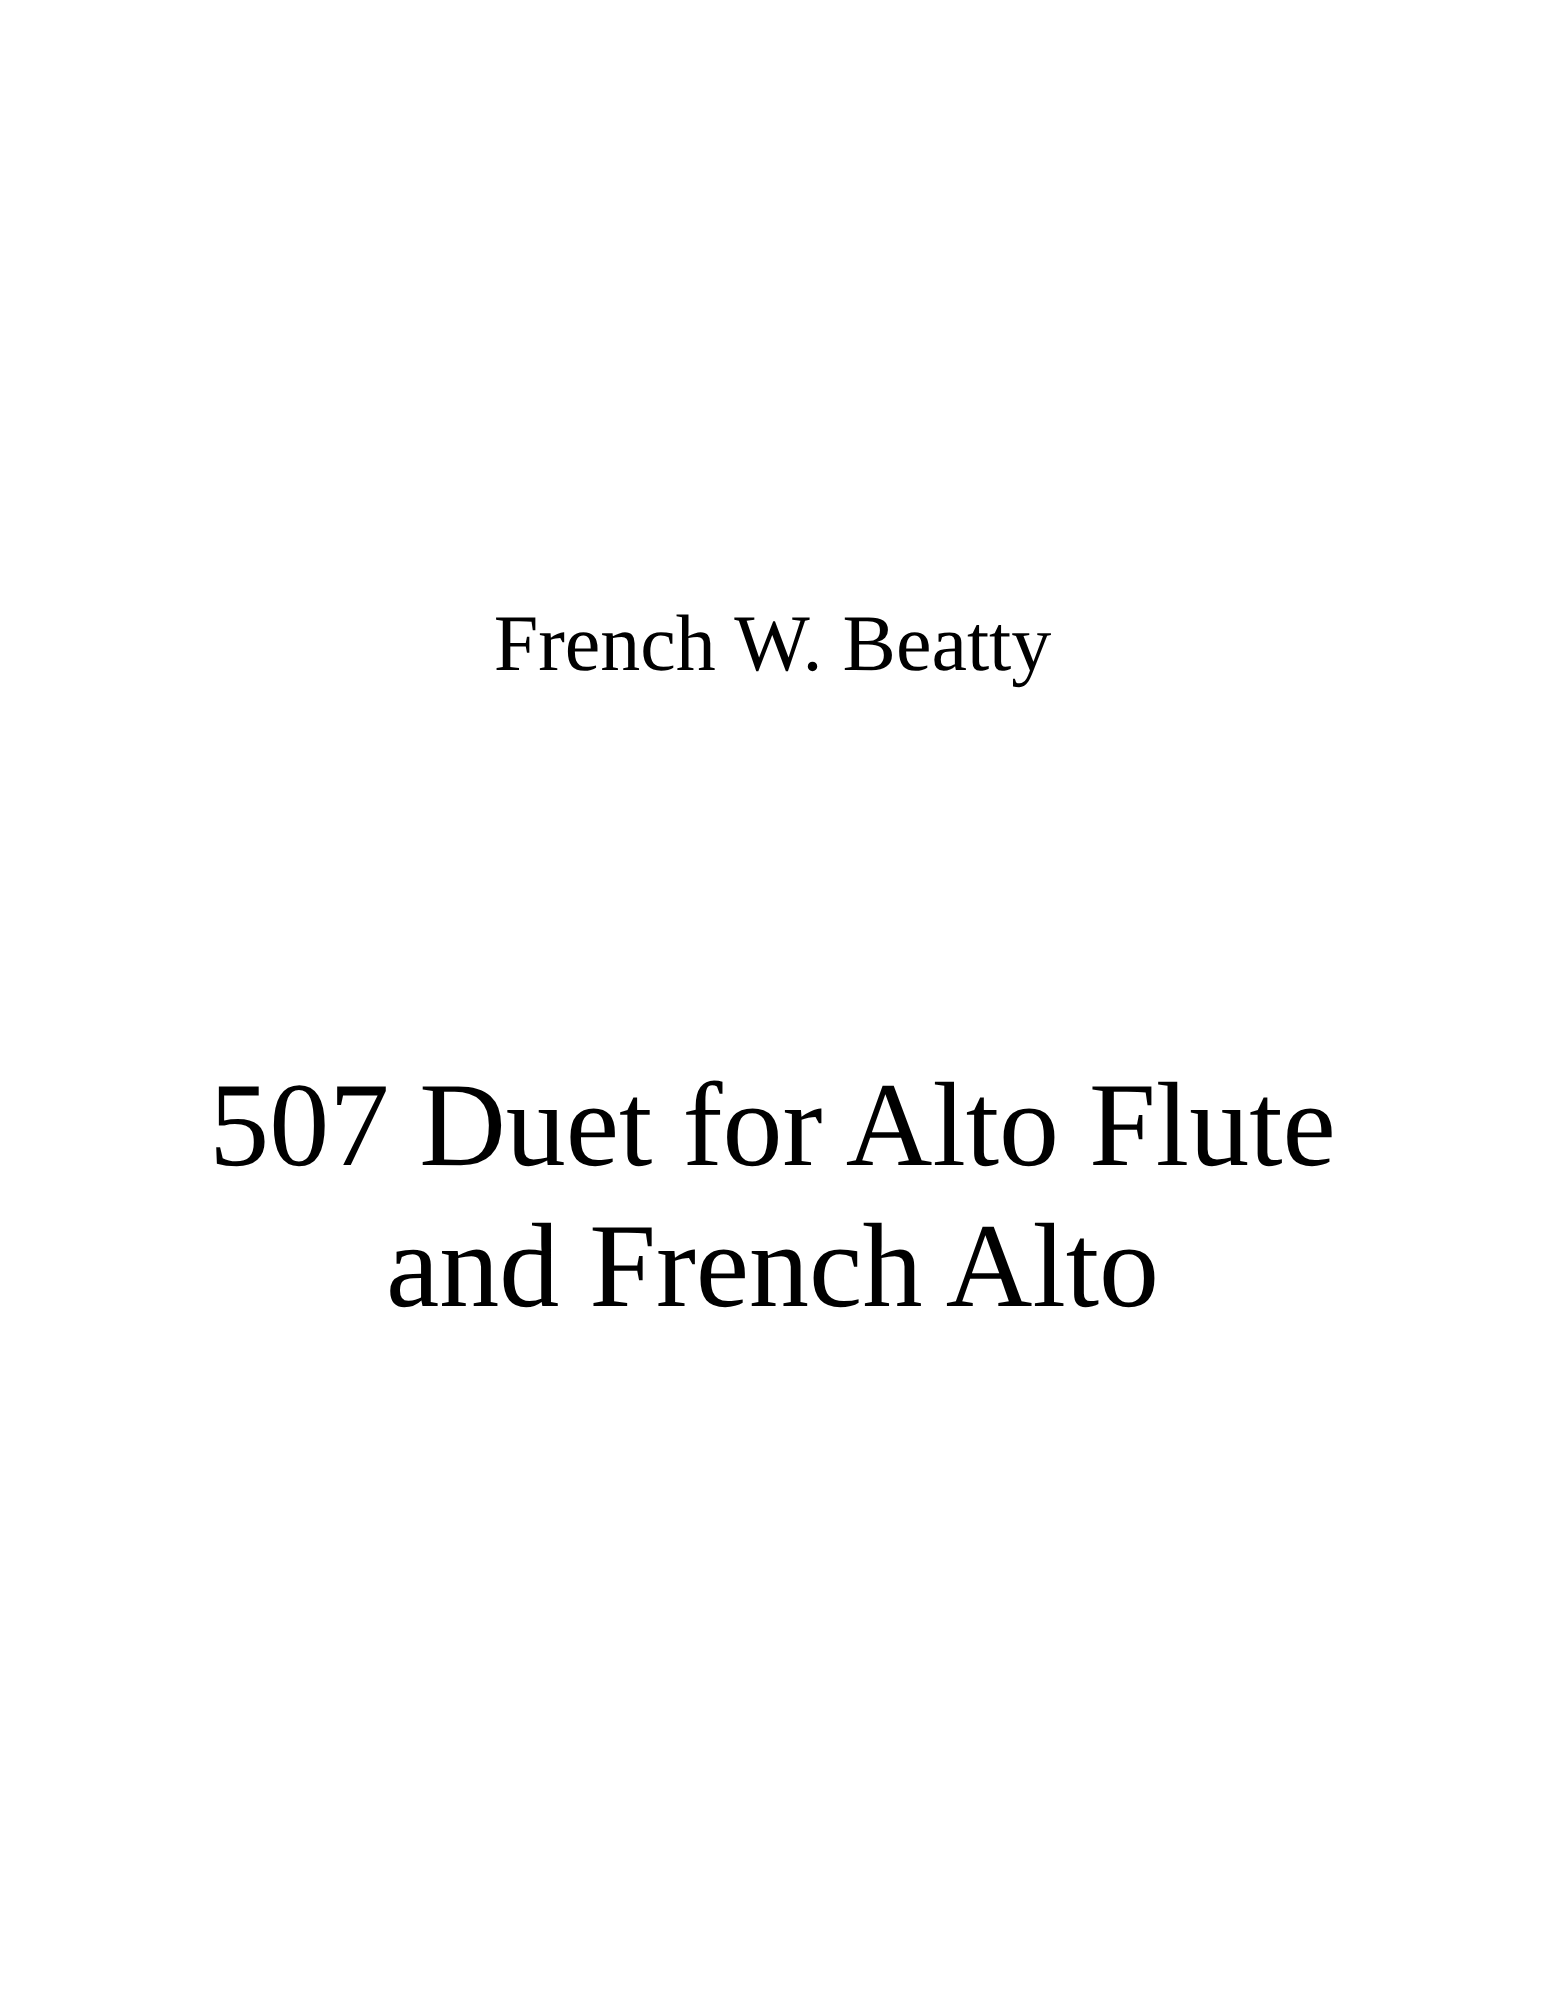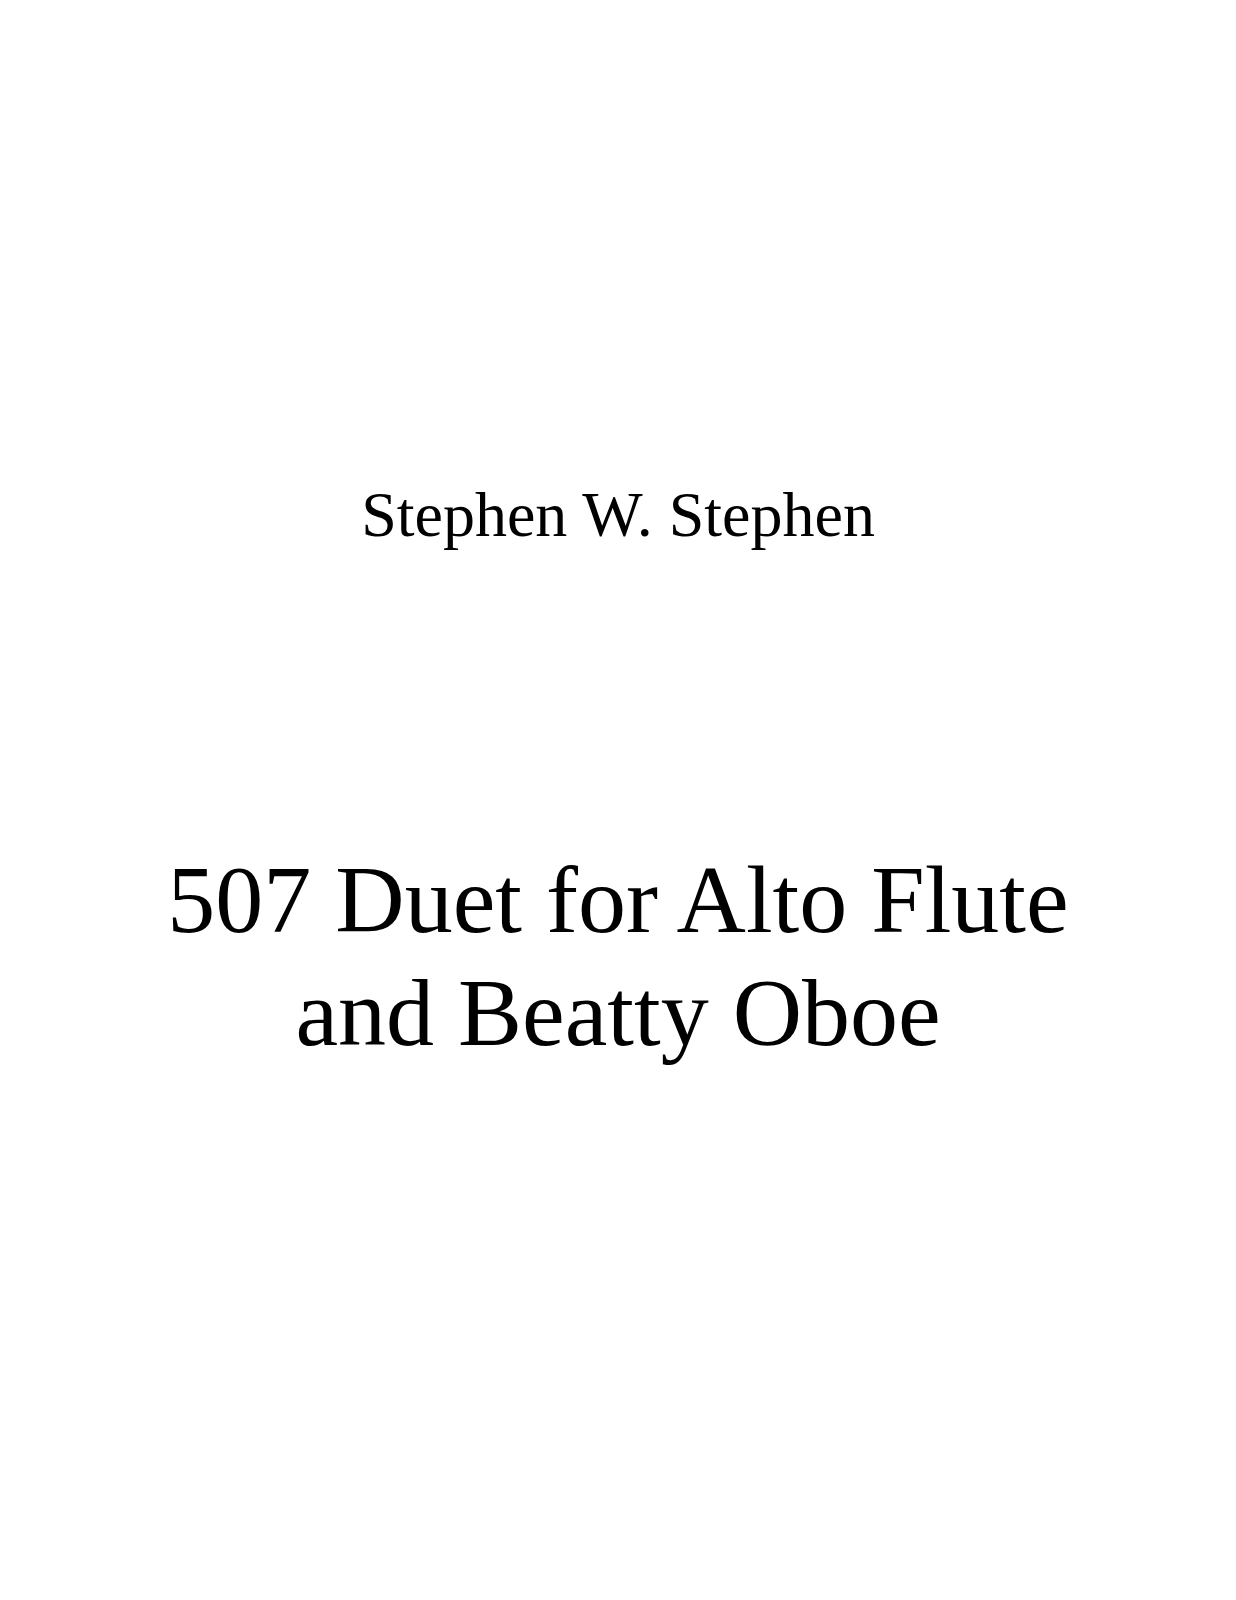--- a/index.html
+++ b/index.html
@@ -45,19 +45,19 @@
     }
     .title-line {
       display: block;
       white-space: nowrap;
     }
   </style>
 </head>
 <body>
 
 <div class="page">
-  <div class="author-line">Stephen W. Stephen</div>
+  <div class="author-line">French W. Beatty</div>
 
   <div class="title-block">
     <span class="title-line">507 Duet for Alto Flute</span>
-    <span class="title-line">and Beatty Oboe</span>
+    <span class="title-line">and French Alto</span>
   </div>
 </div>
 
 </body></html>

